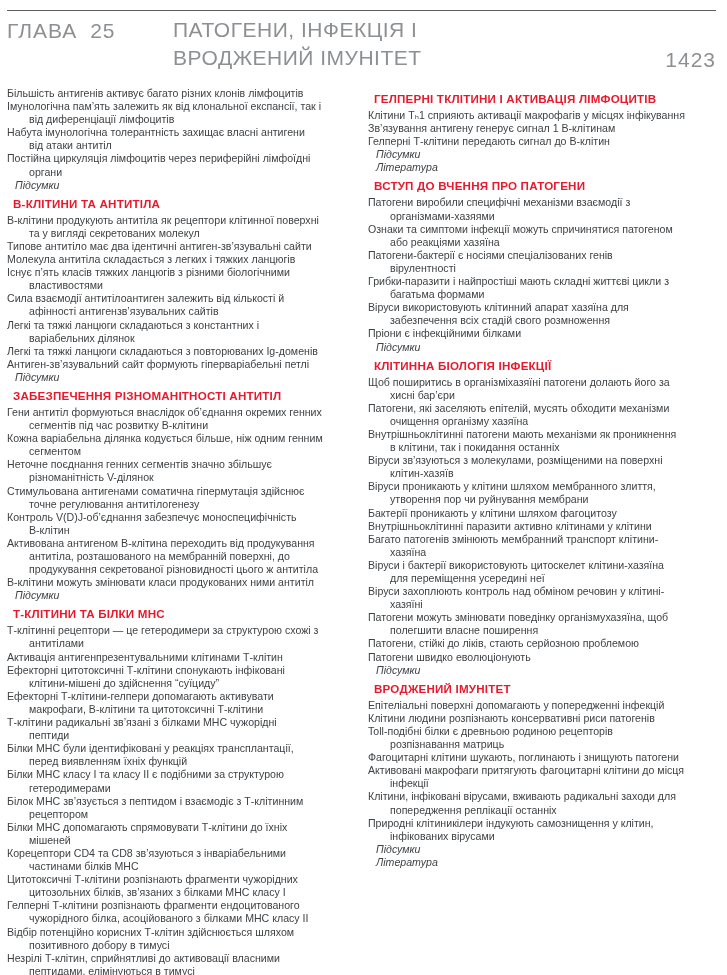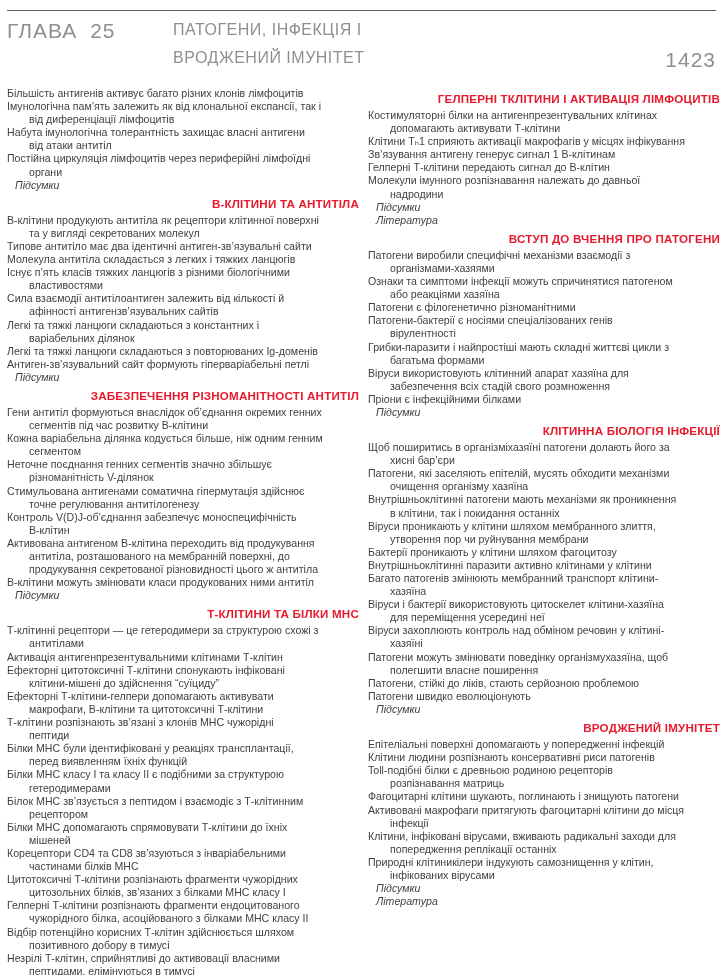--- a/index.html
+++ b/index.html
@@ -28,21 +28,21 @@
   }
   .chapter-label {
     width: 166px;
     font-size: 21px;
     letter-spacing: 1px;
     padding-top: 3px;
     word-spacing: 6px;
   }
   .page-title {
     flex: 1;
-    font-size: 16px;
+    font-size: 21px;
     line-height: 28px;
     letter-spacing: 0.5px;
   }
   .page-number {
     align-self: flex-end;
     font-size: 21px;
     letter-spacing: 1px;
   }
   
   .col {
@@ -55,21 +55,20 @@
   }
   .col-left  { left: 7px;  }
   .col-right { left: 368px; }
   .sec-heading {
     color: #e8192c;
     font-weight: bold;
     font-size: 11.6px;
     line-height: 13px;
     margin: 5px 0 4px 6px;
     letter-spacing: 0.2px;
-    text-align: right;
   }
   .toc-entry {
     padding-left: 22px;
     text-indent: -22px;
     white-space: pre-line;
   }
   .toc-entry.italic { font-style: italic; margin-left: 8px; }
 </style>
 </head>
 <body>
@@ -125,21 +124,21 @@
       <div class="toc-entry">В-клітини можуть змінювати класи продукованих ними антитіл</div>
       <div class="toc-entry italic">Підсумки</div>
       <div class="sec-heading">Т-КЛІТИНИ ТА БІЛКИ МНС</div>
       <div class="toc-entry">Т-клітинні рецептори — це гетеродимери за структурою схожі з
 антитілами</div>
       <div class="toc-entry">Активація антигенпрезентувальними клітинами Т-клітин</div>
       <div class="toc-entry">Ефекторні цитотоксичні Т-клітини спонукають інфіковані
 клітини-мішені до здійснення “суїциду”</div>
       <div class="toc-entry">Ефекторні Т-клітини-гелпери допомагають активувати
 макрофаги, В-клітини та цитотоксичні Т-клітини</div>
-      <div class="toc-entry">Т-клітини розпізнають зв’язані з клонів МНС чужорідні
+      <div class="toc-entry">Т-клітини радикальні зв’язані з білками МНС чужорідні
 пептиди</div>
       <div class="toc-entry">Білки МНС були ідентифіковані у реакціях трансплантації,
 перед виявленням їхніх функцій</div>
       <div class="toc-entry">Білки МНС класу I та класу II є подібними за структурою
 гетеродимерами</div>
       <div class="toc-entry">Білок МНС зв’язується з пептидом і взаємодіє з Т-клітинним
 рецептором</div>
       <div class="toc-entry">Білки МНС допомагають спрямовувати Т-клітини до їхніх
 мішеней</div>
       <div class="toc-entry">Корецептори CD4 та CD8 зв’язуються з інваріабельними
@@ -148,50 +147,47 @@
 цитозольних білків, зв’язаних з білками МНС класу I</div>
       <div class="toc-entry">Гелперні Т-клітини розпізнають фрагменти ендоцитованого
 чужорідного білка, асоційованого з білками МНС класу II</div>
       <div class="toc-entry">Відбір потенційно корисних Т-клітин здійснюється шляхом
 позитивного добору в тимусі</div>
       <div class="toc-entry">Незрілі Т-клітин, сприйнятливі до активовації власними
 пептидами, елімінуються в тимусі</div>
     </div>
   <div class="col col-right" id="col-right">
       <div class="sec-heading">ГЕЛПЕРНІ ТКЛІТИНИ І АКТИВАЦІЯ ЛІМФОЦИТІВ</div>
-      <div class="toc-entry">Костимуляторні білки на антигенпрезентувальних клітинах
-допомагають активувати Т-клітини</div>
       <div class="toc-entry">Клітини Тₕ1 сприяють активації макрофагів у місцях інфікування</div>
       <div class="toc-entry">Зв’язування антигену генерує сигнал 1 В-клітинам</div>
       <div class="toc-entry">Гелперні Т-клітини передають сигнал до В-клітин</div>
-      <div class="toc-entry">Молекули імунного розпізнавання належать до давньої
-надродини</div>
       <div class="toc-entry italic">Підсумки</div>
       <div class="toc-entry italic">Література</div>
       <div class="sec-heading">ВСТУП ДО ВЧЕННЯ ПРО ПАТОГЕНИ</div>
       <div class="toc-entry">Патогени виробили специфічні механізми взаємодії з
 організмами-хазяями</div>
       <div class="toc-entry">Ознаки та симптоми інфекції можуть спричинятися патогеном
 або реакціями хазяїна</div>
-      <div class="toc-entry">Патогени є філогенетично різноманітними</div>
       <div class="toc-entry">Патогени-бактерії є носіями спеціалізованих генів
 вірулентності</div>
       <div class="toc-entry">Грибки-паразити і найпростіші мають складні життєві цикли з
 багатьма формами</div>
       <div class="toc-entry">Віруси використовують клітинний апарат хазяїна для
 забезпечення всіх стадій свого розмноження</div>
       <div class="toc-entry">Пріони є інфекційними білками</div>
       <div class="toc-entry italic">Підсумки</div>
       <div class="sec-heading">КЛІТИННА БІОЛОГІЯ ІНФЕКЦІЇ</div>
       <div class="toc-entry">Щоб поширитись в організміхазяїні патогени долають його за
 хисні бар’єри</div>
       <div class="toc-entry">Патогени, які заселяють епітелій, мусять обходити механізми
 очищення організму хазяїна</div>
       <div class="toc-entry">Внутрішньоклітинні патогени мають механізми як проникнення
 в клітини, так і покидання останніх</div>
+      <div class="toc-entry">Віруси зв’язуються з молекулами, розміщеними на поверхні
+клітин-хазяїв</div>
       <div class="toc-entry">Віруси проникають у клітини шляхом мембранного злиття,
 утворення пор чи руйнування мембрани</div>
       <div class="toc-entry">Бактерії проникають у клітини шляхом фагоцитозу</div>
       <div class="toc-entry">Внутрішньоклітинні паразити активно клітинами у клітини</div>
       <div class="toc-entry">Багато патогенів змінюють мембранний транспорт клітини-
 хазяїна</div>
       <div class="toc-entry">Віруси і бактерії використовують цитоскелет клітини-хазяїна
 для переміщення усередині неї</div>
       <div class="toc-entry">Віруси захоплюють контроль над обміном речовин у клітині-
 хазяїні</div>

